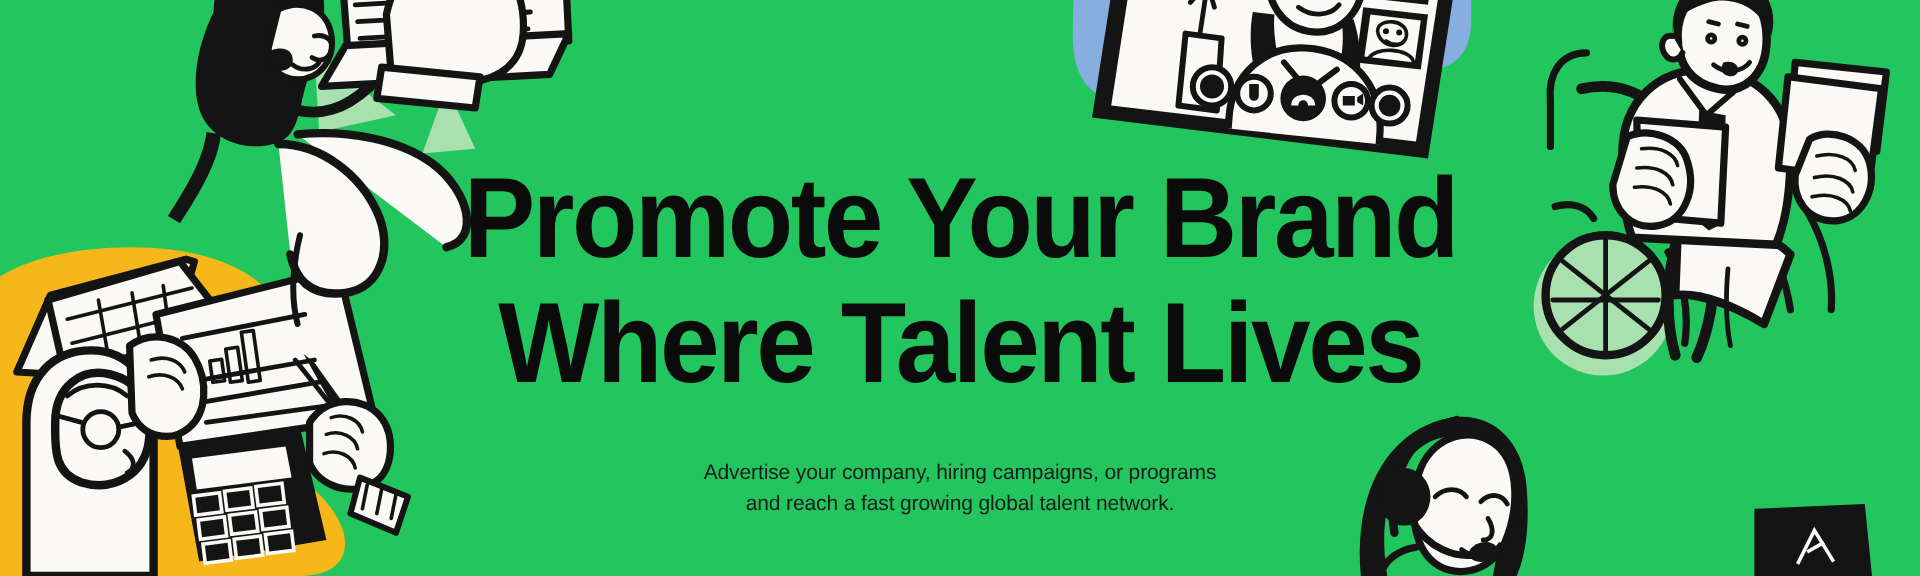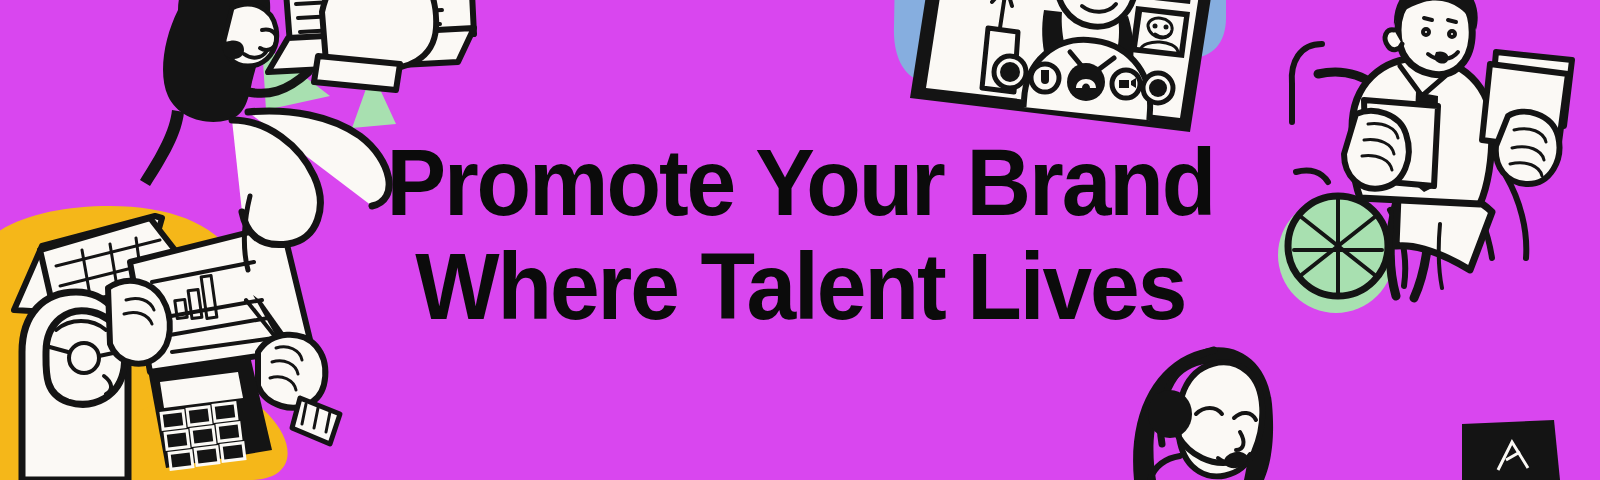--- a/index.html
+++ b/index.html
@@ -6,21 +6,21 @@
   html, body {
     margin: 0;
     padding: 0;
     background: #F7F4EF;
   }
   .banner {
     position: relative;
     width: 1600px;
     height: 480px;
     overflow: hidden;
-    background: #d946ef;
+    background: #22c55e;
     font-family: "Liberation Sans", sans-serif;
   }
   .art {
     position: absolute;
     top: 0; left: 0;
     width: 1600px;
     height: 480px;
     pointer-events: none;
   }
   .copy {
@@ -422,15 +422,19 @@
     </g>
 
     </g>
   </svg>
 
   <div class="copy">
     <h1 class="headline">
       <span class="headline-l1">Promote Your Brand</span>
       <span class="headline-l2">Where Talent Lives</span>
     </h1>
+    <p class="subtitle">
+      <span>Advertise your company, hiring campaigns, or programs</span>
+      <span>and reach a fast growing global talent network.</span>
+    </p>
   </div>
 
 </div>
 
 </body></html>

